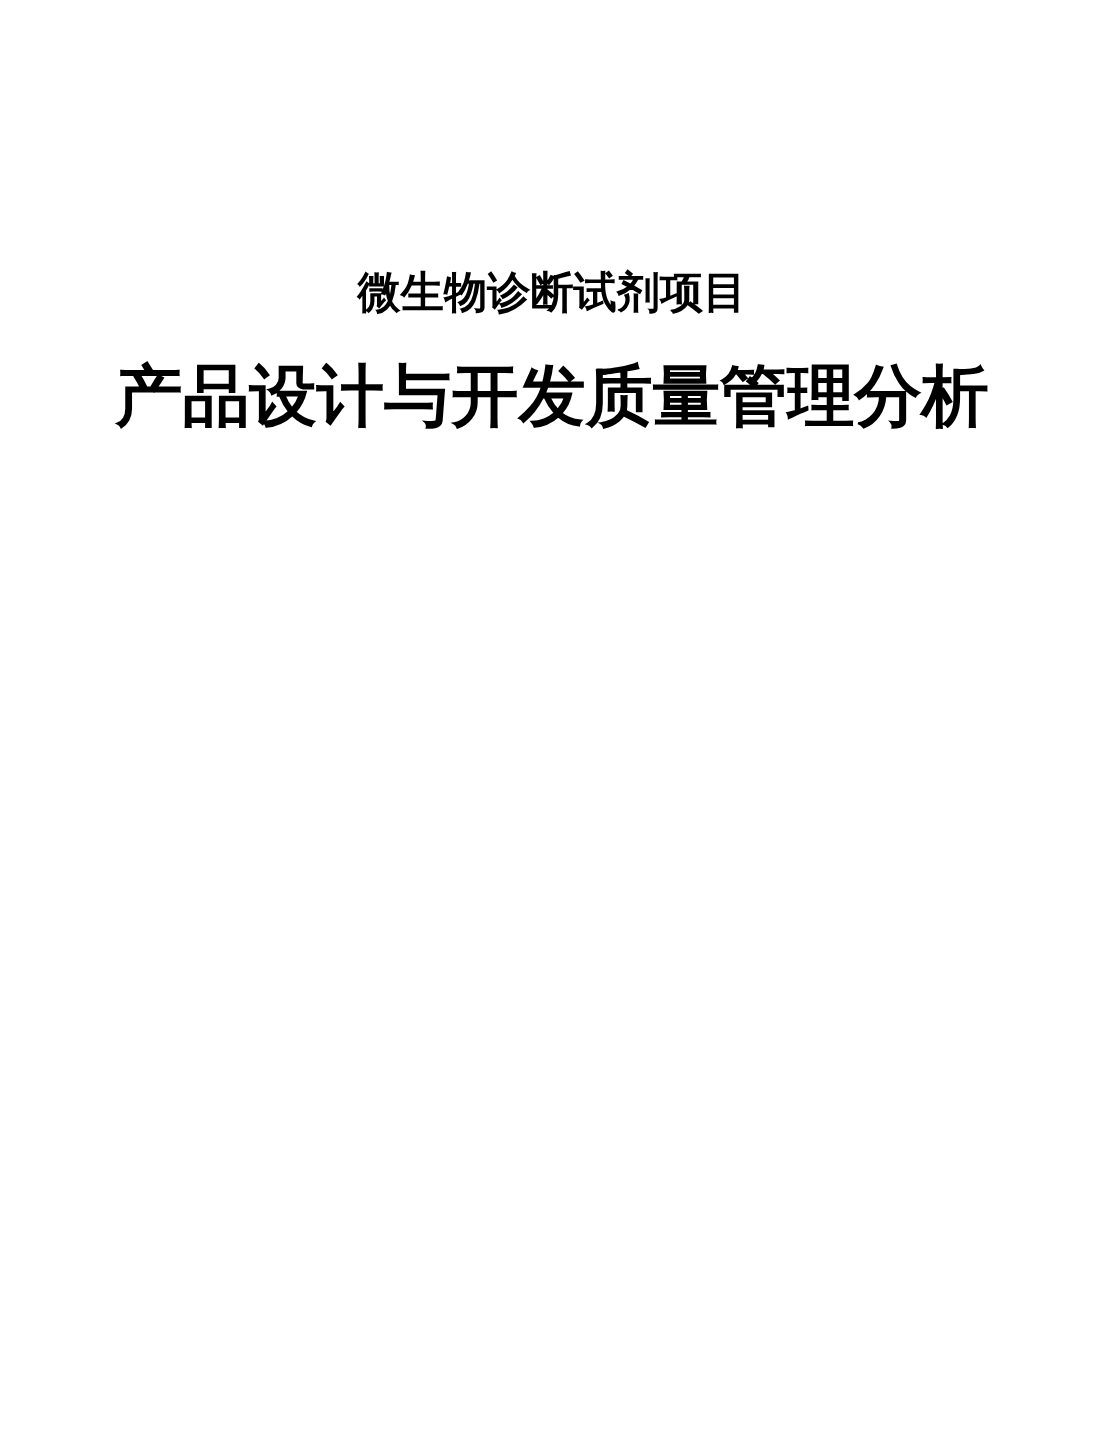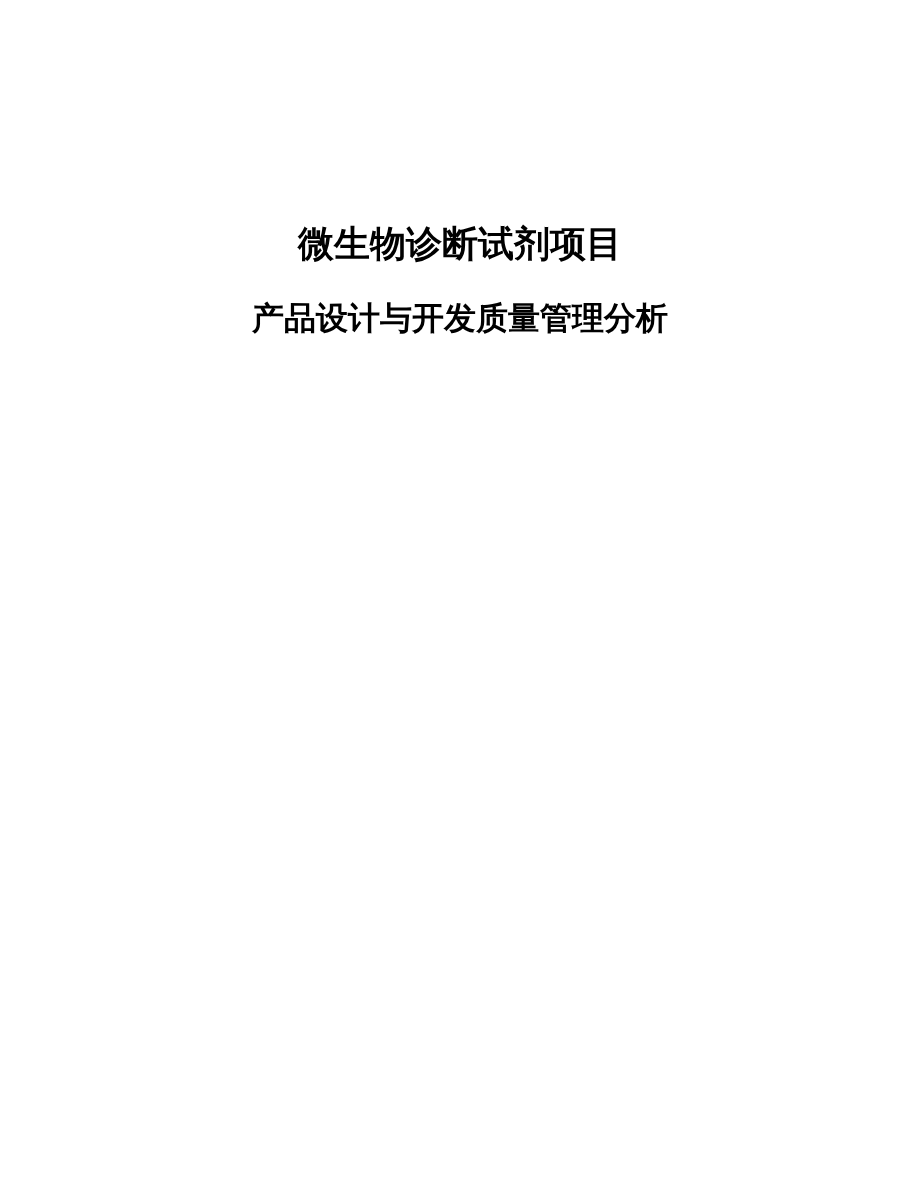--- a/index.html
+++ b/index.html
@@ -25,21 +25,21 @@
     line-height: 1;
     white-space: nowrap;
   }
   .title-line-1 {
     top: 226px;
     font-size: 36px;
     letter-spacing: 0px;
   }
   .title-line-2 {
     top: 302px;
-    font-size: 32px;
+    font-size: 56px;
     letter-spacing: 0px;
   }
   .company-line {
     top: 923px;
     font-size: 23px;
   }
 </style>
 </head>
 <body>
 

